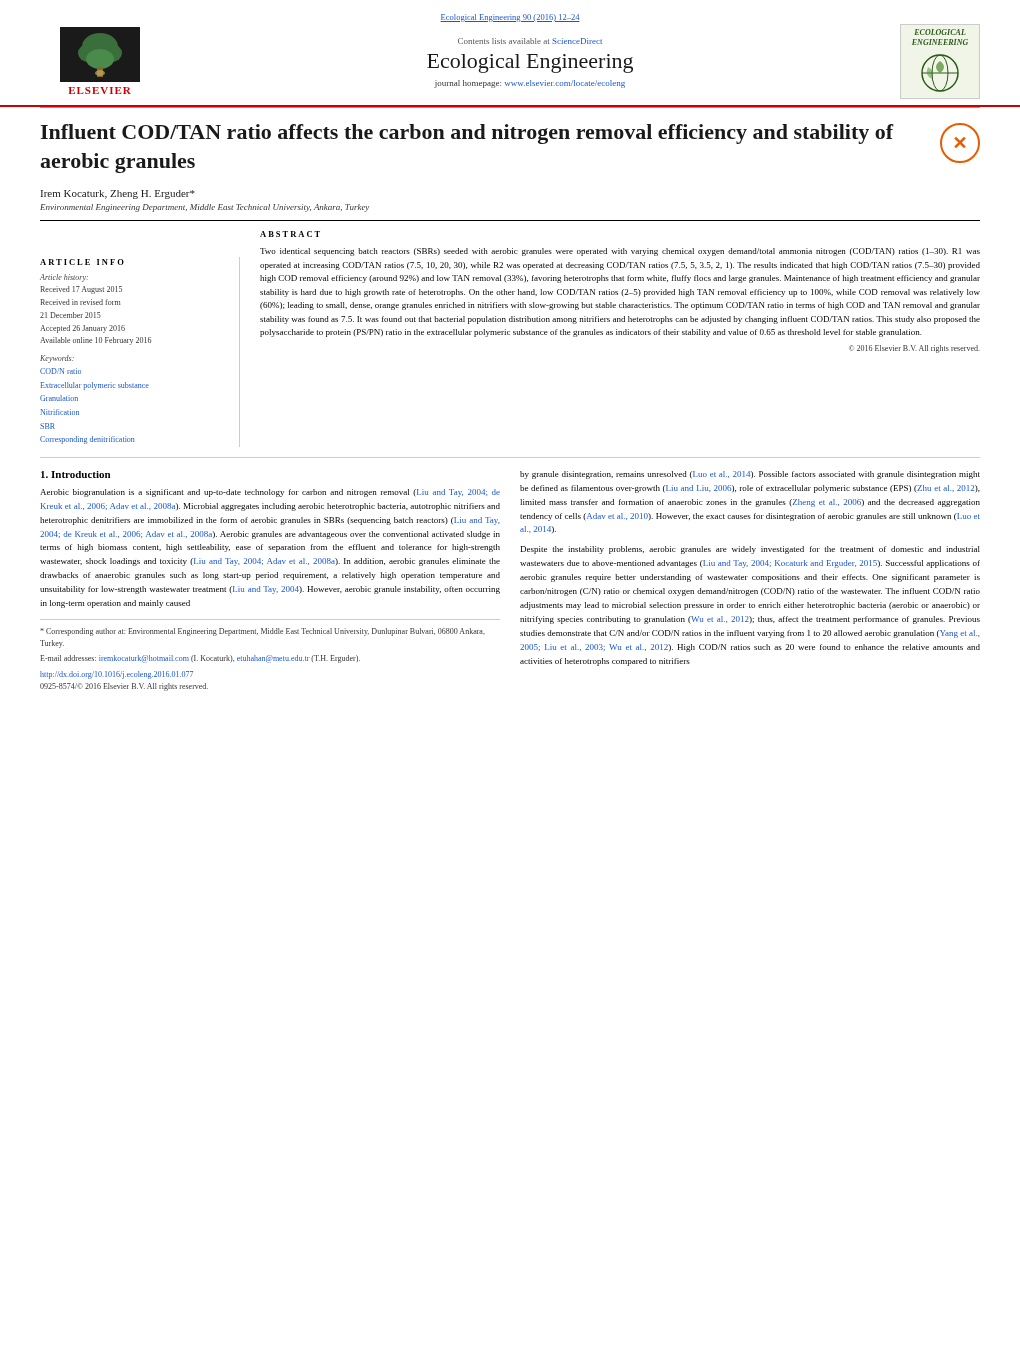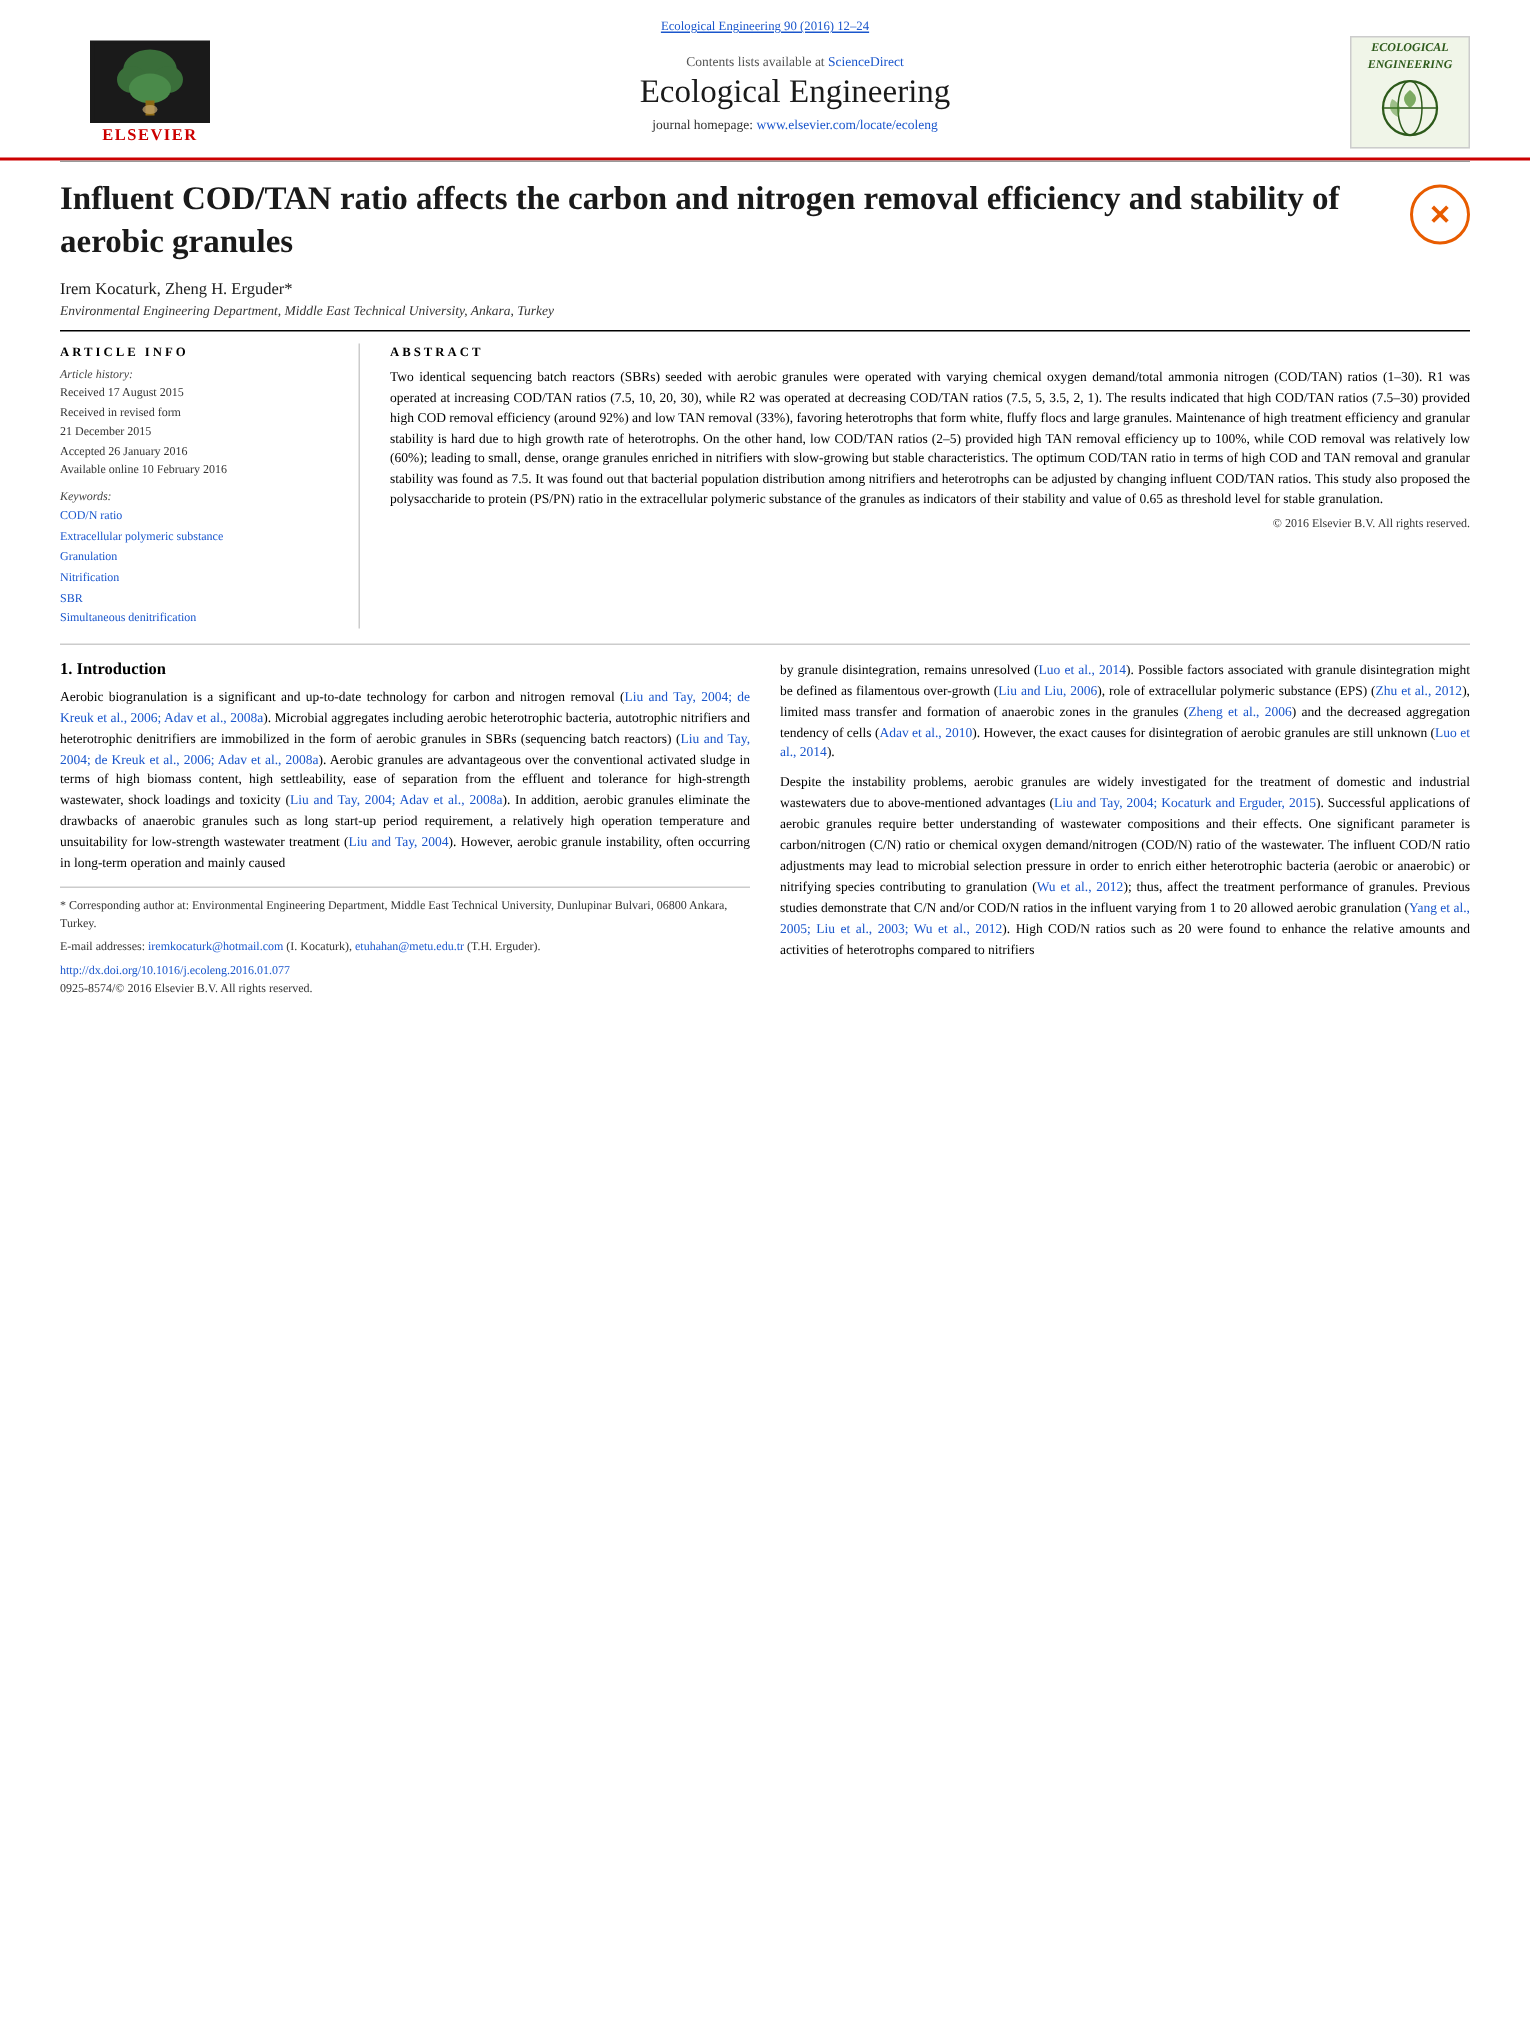--- a/index.html
+++ b/index.html
@@ -158,20 +158,21 @@
       gap: 20px;
       margin-top: 8px;
       border-top: 1px solid #000;
       padding-top: 8px;
     }
     .article-info-col {
       width: 200px;
       flex-shrink: 0;
       border-right: 1px solid #ccc;
       padding-right: 30px;
+      margin-top: 28px;
     }
     .abstract-col {
       flex: 1;
     }
     .section-label {
       font-size: 8.5px;
       font-weight: bold;
       letter-spacing: 2px;
       text-transform: uppercase;
       margin-bottom: 6px;
@@ -359,21 +360,21 @@
         </div>
 
         <div class="keywords-section">
           <div class="info-label">Keywords:</div>
           <div>
             <div class="keyword-item">COD/N ratio</div>
             <div class="keyword-item">Extracellular polymeric substance</div>
             <div class="keyword-item">Granulation</div>
             <div class="keyword-item">Nitrification</div>
             <div class="keyword-item">SBR</div>
-            <div class="keyword-item">Simultaneous denitrification</div>
+            <div class="keyword-item">Corresponding denitrification</div>
           </div>
         </div>
       </div>
 
       <div class="abstract-col">
         <div class="section-label">ABSTRACT</div>
         <div class="abstract-text">Two identical sequencing batch reactors (SBRs) seeded with aerobic granules were operated with varying chemical oxygen demand/total ammonia nitrogen (COD/TAN) ratios (1–30). R1 was operated at increasing COD/TAN ratios (7.5, 10, 20, 30), while R2 was operated at decreasing COD/TAN ratios (7.5, 5, 3.5, 2, 1). The results indicated that high COD/TAN ratios (7.5–30) provided high COD removal efficiency (around 92%) and low TAN removal (33%), favoring heterotrophs that form white, fluffy flocs and large granules. Maintenance of high treatment efficiency and granular stability is hard due to high growth rate of heterotrophs. On the other hand, low COD/TAN ratios (2–5) provided high TAN removal efficiency up to 100%, while COD removal was relatively low (60%); leading to small, dense, orange granules enriched in nitrifiers with slow-growing but stable characteristics. The optimum COD/TAN ratio in terms of high COD and TAN removal and granular stability was found as 7.5. It was found out that bacterial population distribution among nitrifiers and heterotrophs can be adjusted by changing influent COD/TAN ratios. This study also proposed the polysaccharide to protein (PS/PN) ratio in the extracellular polymeric substance of the granules as indicators of their stability and value of 0.65 as threshold level for stable granulation.</div>
         <div class="copyright">© 2016 Elsevier B.V. All rights reserved.</div>
       </div>
     </div>

